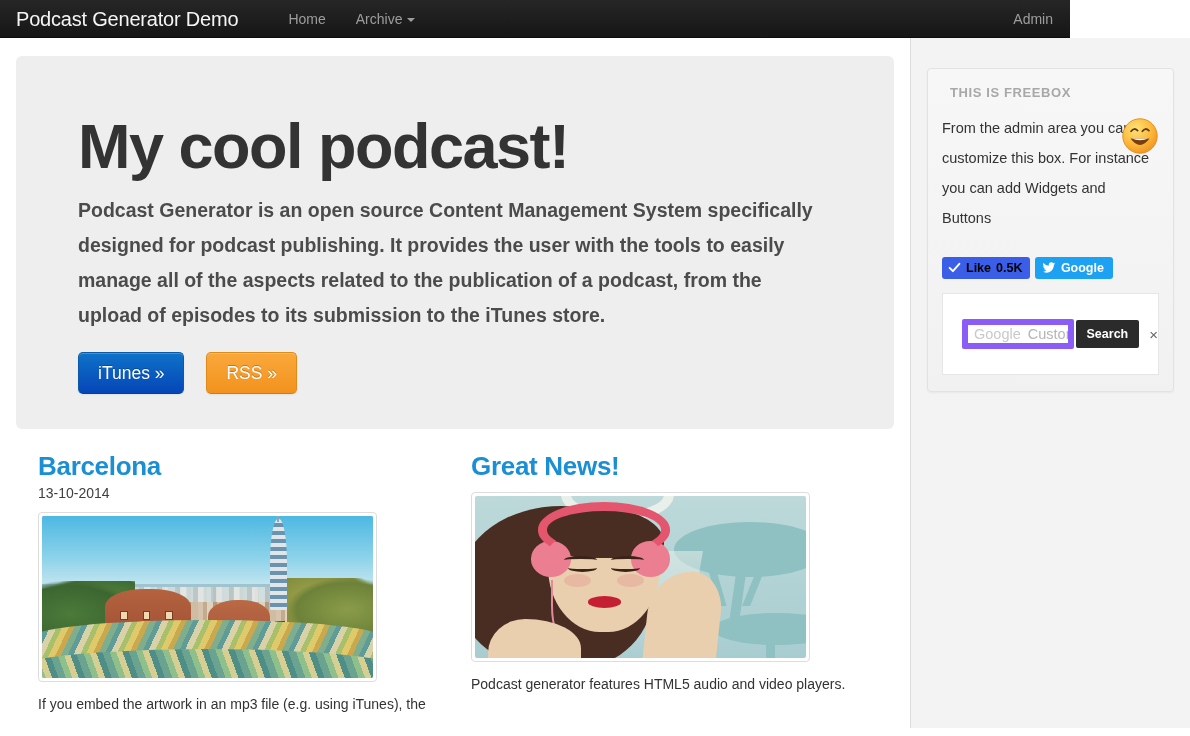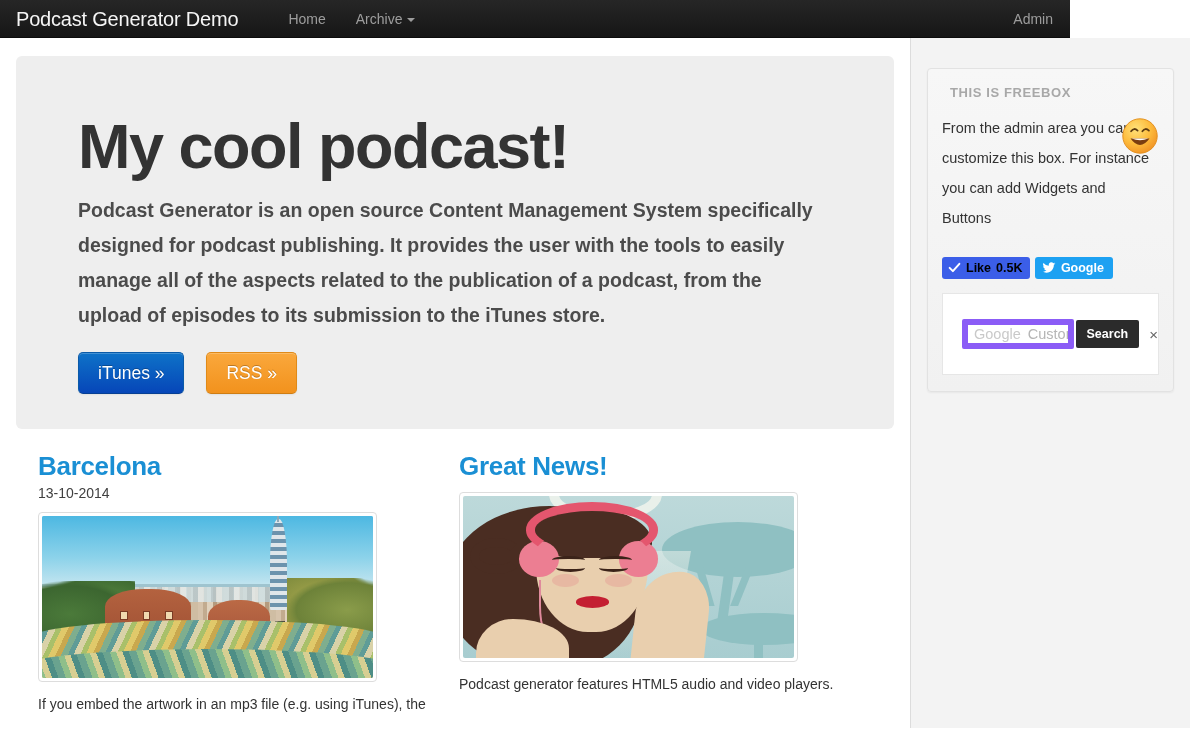--- a/index.html
+++ b/index.html
@@ -115,21 +115,21 @@
   }
   .btn-itunes {
     background: linear-gradient(to bottom, #0e72c8 0%, #0646b8 100%);
     border-color: #0a5aa8 #0a5aa8 #063f93;
   }
 
   
   .episodes {
     margin-top: 22px;
     display: flex;
-    gap: 0;
+    gap: 12px;
   }
   .episode { width: 421px; padding: 0 0 0 22px; }
   .episode:first-child { padding-left: 22px; }
   .ep-title {
     margin: 0;
     font-size: 26px;
     font-weight: bold;
     color: #1a8fd4;
     line-height: 30px;
     text-decoration: none;

